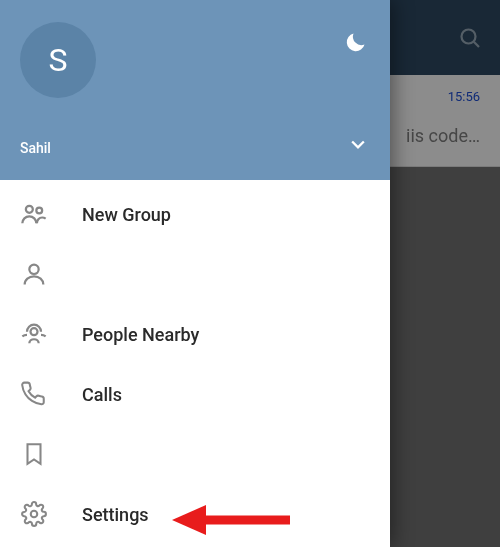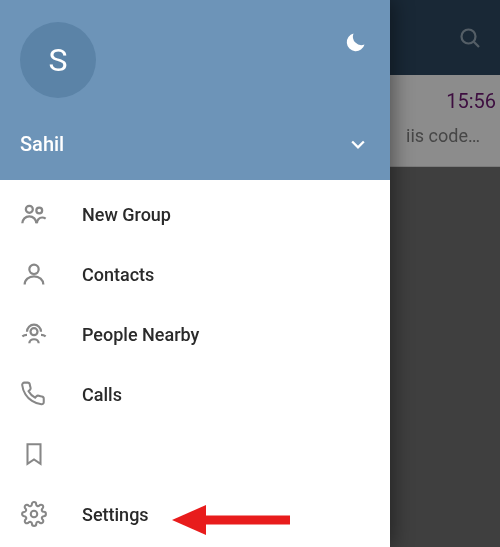--- a/index.html
+++ b/index.html
@@ -37,23 +37,23 @@
     position: absolute;
     top: 75px;
     left: 0; right: 0;
     height: 92px;
     background: #fff;
     border-bottom: 1px solid #e0e0e0;
   }
   .chat-time {
     position: absolute;
     top: 14px;
-    right: 4px;
-    font-size: 20px;
-    color: #701a75;
+    right: 20px;
+    font-size: 13px;
+    color: #1d4ed8;
   }
   .chat-preview {
     position: absolute;
     top: 50px;
     right: 20px;
     left: 0;
     text-align: right;
     font-size: 18px;
     color: #808080;
     white-space: nowrap;
@@ -102,21 +102,21 @@
     color: #fff;
     display: flex;
     align-items: center;
     justify-content: center;
   }
   .username {
     position: absolute;
     bottom: 24px;
     left: 20px;
     color: #fff;
-    font-size: 20px;
+    font-size: 14px;
     font-weight: 500;
   }
   .expand {
     position: absolute;
     bottom: 22px;
     right: 18px;
     width: 28px;
     height: 28px;
     color: #fff;
     display: flex;
@@ -215,21 +215,20 @@
       <span class="menu-label">New Group</span>
     </div>
 
     <div class="menu-item">
       <span class="menu-icon">
         <svg width="28" height="28" viewBox="0 0 24 24" fill="none" stroke="currentColor" stroke-width="1.9">
           <circle cx="12" cy="8" r="4"></circle>
           <path d="M4 21c0-4 3.5-7 8-7s8 3 8 7"></path>
         </svg>
       </span>
-      <span class="menu-label">Contacts</span>
     </div>
 
     <div class="menu-item">
       <span class="menu-icon">
         <svg width="28" height="28" viewBox="0 0 24 24" fill="none" stroke="currentColor" stroke-width="1.9">
           <circle cx="12" cy="10" r="3"></circle>
           <path d="M6 10a6 6 0 0 1 12 0"></path>
           <path d="M8 20c0-2 1.8-3.5 4-3.5s4 1.5 4 3.5"></path>
           <path d="M2 14c1-.8 2.5-1.3 4-1.3"></path>
           <path d="M22 14c-1-.8-2.5-1.3-4-1.3"></path>

